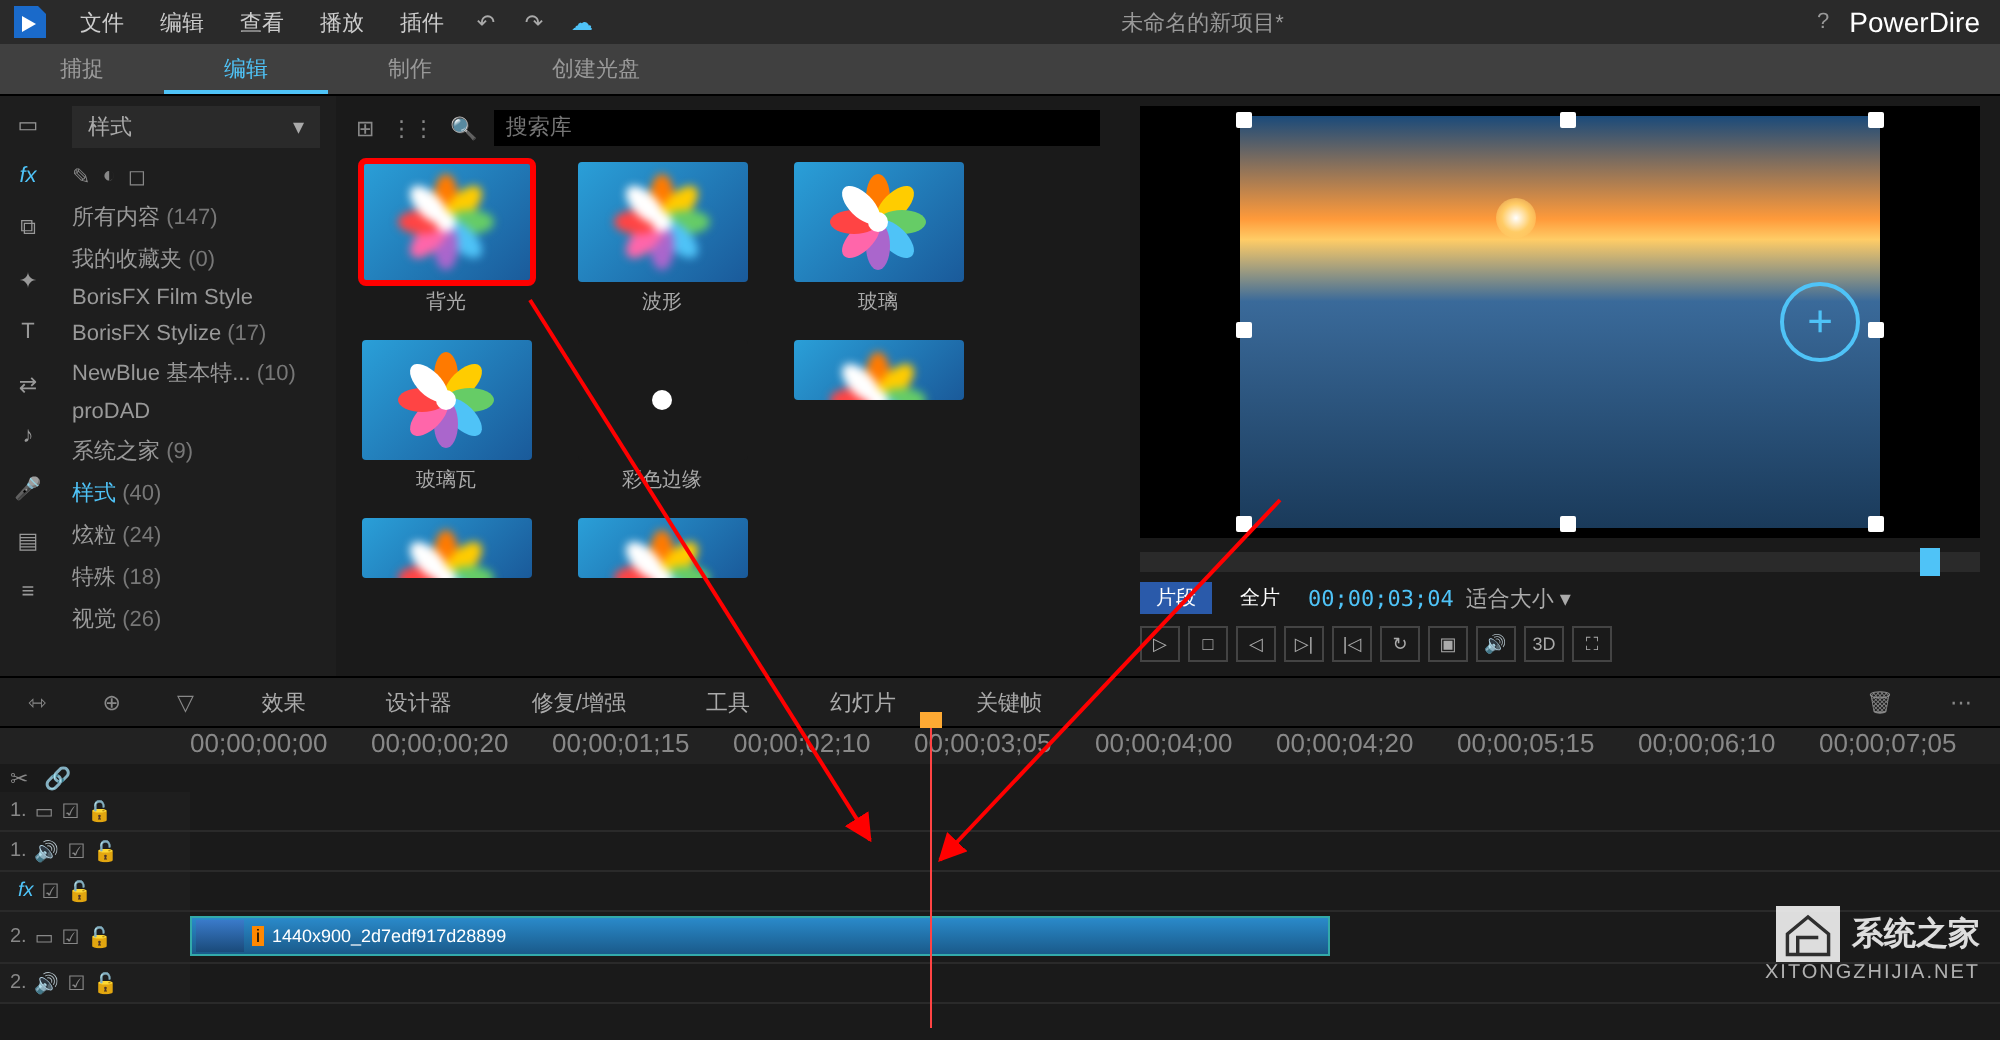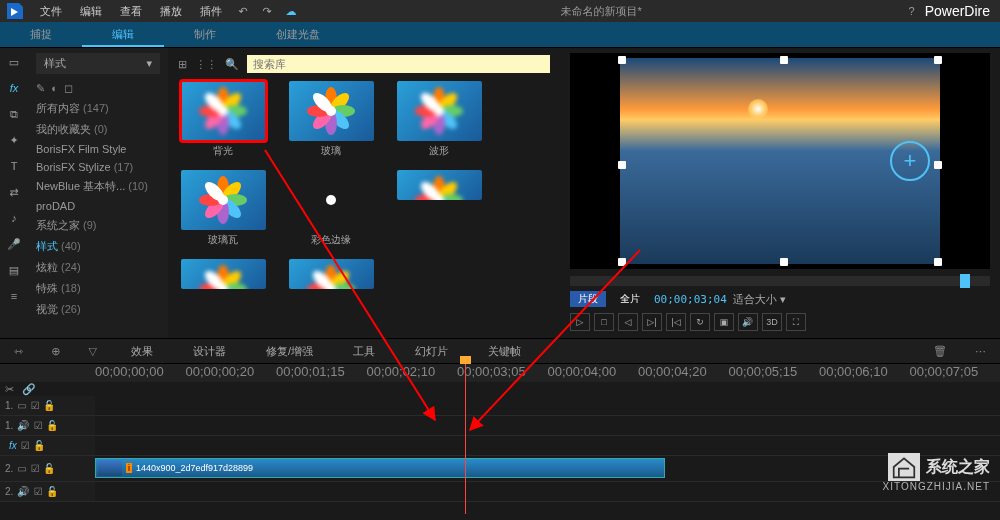--- a/index.html
+++ b/index.html
@@ -5,38 +5,38 @@
 * { margin: 0; padding: 0; box-sizing: border-box; font-family: "Microsoft YaHei", sans-serif; }
 body { background: #1a1a1a; color: #aaa; font-size: 11px; width: 1000px; height: 520px; overflow: hidden; position: relative; }
 .menubar { display: flex; align-items: center; height: 22px; background: #2a2a2a; padding: 0 5px; gap: 2px; }
 .menubar .logo { width: 20px; height: 20px; margin-right: 5px; }
 .menubar .menuitem { padding: 2px 8px; cursor: pointer; color: #ccc; }
 .menubar .toolicon { width: 16px; height: 16px; margin: 0 3px; display: flex; align-items: center; justify-content: center; cursor: pointer; }
 .menubar .title { flex: 1; text-align: center; color: #999; }
 .menubar .brand { color: #fff; font-size: 14px; font-weight: 300; padding-right: 5px; }
 .menubar .help { color: #999; padding: 0 8px; }
 
-.tabs-row { display: flex; background: #0c4a6e; height: 26px; border-bottom: 1px solid #000; }
+.tabs-row { display: flex; background: #404040; height: 26px; border-bottom: 1px solid #000; }
 .tabs-row .tab { padding: 5px 30px; color: #999; cursor: pointer; }
 .tabs-row .tab.active { color: #4fc3f7; border-bottom: 2px solid #4fc3f7; }
 
 .workspace { display: flex; height: 290px; }
 .left-sidebar { width: 28px; background: #1e1e1e; display: flex; flex-direction: column; padding-top: 5px; gap: 8px; align-items: center; }
 .left-sidebar .sb-icon { width: 20px; height: 18px; display: flex; align-items: center; justify-content: center; color: #999; cursor: pointer; }
 
 .categories { width: 140px; background: #1e1e1e; padding: 5px 8px; }
 .categories .dropdown { display: flex; align-items: center; justify-content: space-between; padding: 3px 8px; background: #2a2a2a; margin-bottom: 5px; }
 .categories .caticons { display: flex; gap: 6px; padding: 3px 0; color: #888; }
 .categories .catitem { padding: 3px 0; color: #999; cursor: pointer; white-space: nowrap; overflow: hidden; text-overflow: ellipsis; }
 .categories .catitem span.count { color: #777; text-align: center; }
 .categories .catitem.selected { color: #4fc3f7; }
 
 .library { flex: 1; background: #1a1a1a; padding: 5px 10px; position: relative; min-width: 0; }
 .library .lib-toolbar { display: flex; align-items: center; gap: 8px; height: 22px; margin-bottom: 6px; }
-.library .lib-toolbar .search { flex: 1; background: #fef9c3; color: #888; padding: 0 6px; border: none; height: 18px; font-size: 11px; }
+.library .lib-toolbar .search { flex: 1; background: #000000; color: #888; padding: 0 6px; border: none; height: 18px; font-size: 11px; }
 .library .thumb-grid { display: flex; flex-wrap: wrap; gap: 12px 18px; }
 .library .thumb { width: 90px; display: flex; flex-direction: column; align-items: center; gap: 3px; }
 .library .thumb .img { width: 85px; height: 60px; background: #2a7fb8; border-radius: 2px; position: relative; overflow: hidden; }
 .library .thumb .label { color: #aaa; font-size: 10px; }
 .library .thumb.highlighted .img { outline: 3px solid #ff0000; outline-offset: -1px; }
 
 .preview-panel { width: 440px; background: #1a1a1a; padding: 5px 10px; display: flex; flex-direction: column; }
 .preview-panel .preview { flex: 1; background: #000; position: relative; margin-bottom: 4px; }
 .preview-panel .preview .scene { position: absolute; left: 50px; right: 50px; top: 5px; bottom: 5px; background: linear-gradient(to bottom, #1a4a7a 0%, #ff9a3a 25%, #ffcc66 30%, #3a6a9a 45%, #1a3a5a 100%); }
 .preview-panel .preview .handle { position: absolute; width: 8px; height: 8px; background: #fff; border-radius: 1px; }
@@ -165,53 +165,53 @@
                 <ellipse cx="0" cy="-12" rx="6" ry="12" fill="#ff4444" transform="rotate(270)"></ellipse>
                 <ellipse cx="0" cy="-12" rx="6" ry="12" fill="#fff" transform="rotate(315)"></ellipse>
                 <circle r="5" fill="#fff"></circle>
               </g>
             </svg>
           </div>
           <div class="label">背光</div>
         </div>
         <div class="thumb">
           <div class="img" style="background:linear-gradient(135deg,#2a9fd8,#1a5a9a)">
+            <svg width="85" height="60" style="position:absolute;left:0;top:0;filter:blur(2px)">
+              <g transform="translate(42,30)">
+                <ellipse cx="0" cy="-12" rx="6" ry="12" fill="#ff7a00" transform="rotate(0)"></ellipse>
+                <ellipse cx="0" cy="-12" rx="6" ry="12" fill="#ffcc00" transform="rotate(45)"></ellipse>
+                <ellipse cx="0" cy="-12" rx="6" ry="12" fill="#66cc66" transform="rotate(90)"></ellipse>
+                <ellipse cx="0" cy="-12" rx="6" ry="12" fill="#4fc3f7" transform="rotate(135)"></ellipse>
+                <ellipse cx="0" cy="-12" rx="6" ry="12" fill="#aa66cc" transform="rotate(180)"></ellipse>
+                <ellipse cx="0" cy="-12" rx="6" ry="12" fill="#ff66aa" transform="rotate(225)"></ellipse>
+                <ellipse cx="0" cy="-12" rx="6" ry="12" fill="#ff4444" transform="rotate(270)"></ellipse>
+                <ellipse cx="0" cy="-12" rx="6" ry="12" fill="#fff" transform="rotate(315)"></ellipse>
+                <circle r="5" fill="#fff"></circle>
+              </g>
+            </svg>
+          </div>
+          <div class="label">波形</div>
+        </div>
+        <div class="thumb">
+          <div class="img" style="background:linear-gradient(135deg,#2a9fd8,#1a5a9a)">
             <svg width="85" height="60" style="position:absolute;left:0;top:0;">
               <g transform="translate(42,30)">
                 <ellipse cx="0" cy="-12" rx="6" ry="12" fill="#ff7a00" transform="rotate(0)"></ellipse>
                 <ellipse cx="0" cy="-12" rx="6" ry="12" fill="#ffcc00" transform="rotate(45)"></ellipse>
                 <ellipse cx="0" cy="-12" rx="6" ry="12" fill="#66cc66" transform="rotate(90)"></ellipse>
                 <ellipse cx="0" cy="-12" rx="6" ry="12" fill="#4fc3f7" transform="rotate(135)"></ellipse>
                 <ellipse cx="0" cy="-12" rx="6" ry="12" fill="#aa66cc" transform="rotate(180)"></ellipse>
                 <ellipse cx="0" cy="-12" rx="6" ry="12" fill="#ff66aa" transform="rotate(225)"></ellipse>
                 <ellipse cx="0" cy="-12" rx="6" ry="12" fill="#ff4444" transform="rotate(270)"></ellipse>
                 <ellipse cx="0" cy="-12" rx="6" ry="12" fill="#fff" transform="rotate(315)"></ellipse>
                 <circle r="5" fill="#fff"></circle>
               </g>
             </svg>
           </div>
           <div class="label">玻璃</div>
-        </div>
-        <div class="thumb">
-          <div class="img" style="background:linear-gradient(135deg,#2a9fd8,#1a5a9a)">
-            <svg width="85" height="60" style="position:absolute;left:0;top:0;filter:blur(2px)">
-              <g transform="translate(42,30)">
-                <ellipse cx="0" cy="-12" rx="6" ry="12" fill="#ff7a00" transform="rotate(0)"></ellipse>
-                <ellipse cx="0" cy="-12" rx="6" ry="12" fill="#ffcc00" transform="rotate(45)"></ellipse>
-                <ellipse cx="0" cy="-12" rx="6" ry="12" fill="#66cc66" transform="rotate(90)"></ellipse>
-                <ellipse cx="0" cy="-12" rx="6" ry="12" fill="#4fc3f7" transform="rotate(135)"></ellipse>
-                <ellipse cx="0" cy="-12" rx="6" ry="12" fill="#aa66cc" transform="rotate(180)"></ellipse>
-                <ellipse cx="0" cy="-12" rx="6" ry="12" fill="#ff66aa" transform="rotate(225)"></ellipse>
-                <ellipse cx="0" cy="-12" rx="6" ry="12" fill="#ff4444" transform="rotate(270)"></ellipse>
-                <ellipse cx="0" cy="-12" rx="6" ry="12" fill="#fff" transform="rotate(315)"></ellipse>
-                <circle r="5" fill="#fff"></circle>
-              </g>
-            </svg>
-          </div>
-          <div class="label">波形</div>
         </div>
         <div class="thumb">
           <div class="img" style="background:linear-gradient(135deg,#2a9fd8,#1a5a9a)">
             <svg width="85" height="60" style="position:absolute;left:0;top:0;">
               <g transform="translate(42,30)">
                 <ellipse cx="0" cy="-12" rx="6" ry="12" fill="#ff7a00" transform="rotate(0)"></ellipse>
                 <ellipse cx="0" cy="-12" rx="6" ry="12" fill="#ffcc00" transform="rotate(45)"></ellipse>
                 <ellipse cx="0" cy="-12" rx="6" ry="12" fill="#66cc66" transform="rotate(90)"></ellipse>
                 <ellipse cx="0" cy="-12" rx="6" ry="12" fill="#4fc3f7" transform="rotate(135)"></ellipse>
                 <ellipse cx="0" cy="-12" rx="6" ry="12" fill="#aa66cc" transform="rotate(180)"></ellipse>

